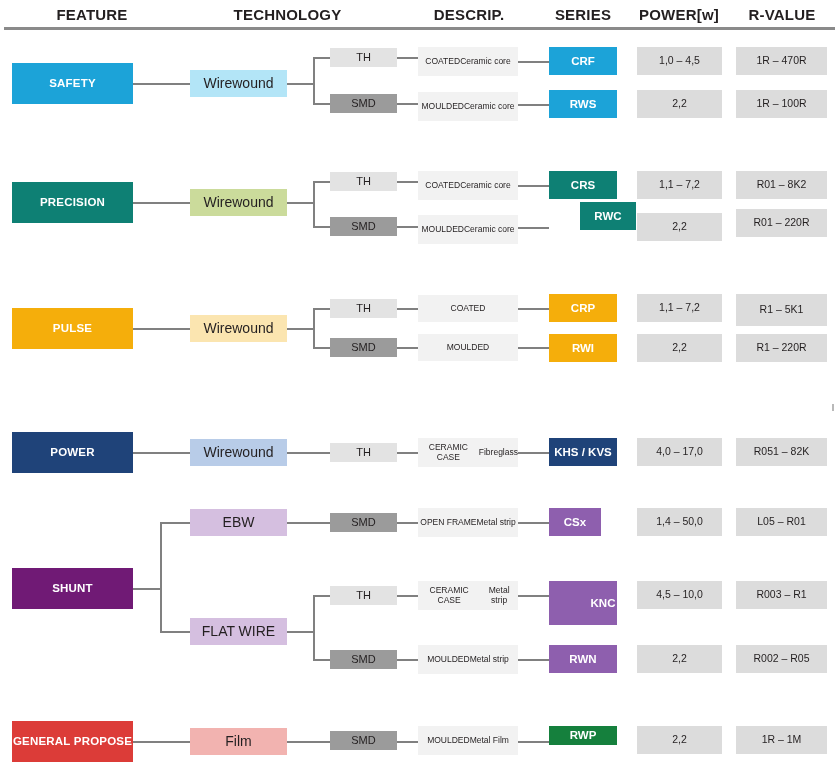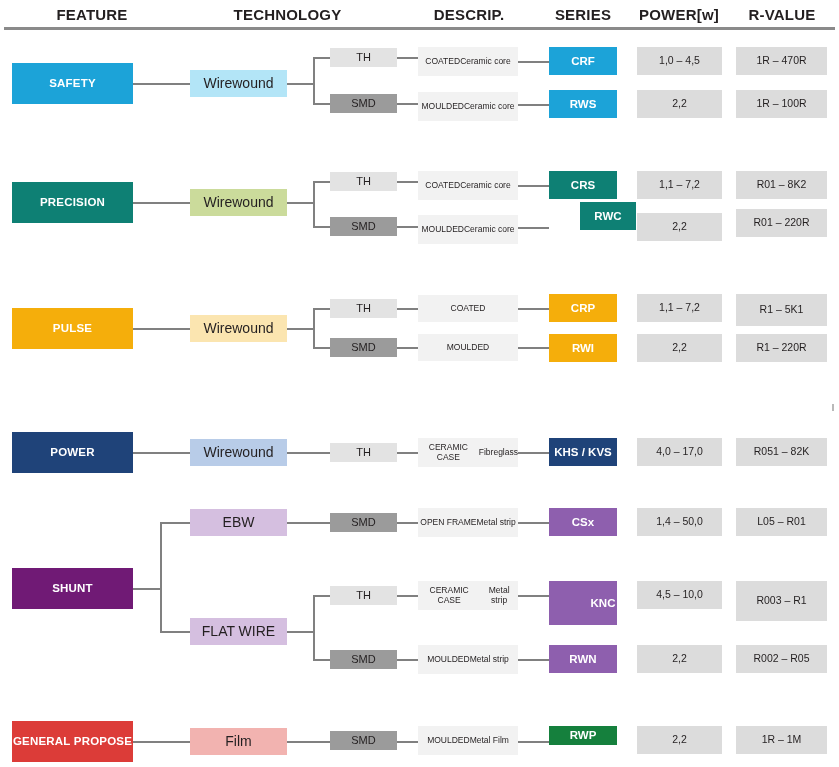--- a/index.html
+++ b/index.html
@@ -234,31 +234,31 @@
       <div class="box val-box" style="left: 637px; top: 438px; width: 85px; height: 28px;">4,0 – 17,0</div>
       <div class="box val-box" style="left: 736px; top: 438px; width: 91px; height: 28px;">R051 – 82K</div>
       <div class="box feature-box" style="left: 12px; top: 568px; width: 121px; height: 41px; background: #701a75;">SHUNT</div>
       <div class="box tech-box" style="left: 190px; top: 509px; width: 97px; height: 27px; background: rgb(213, 191, 224);">EBW</div>
       <div class="box tech-box" style="left: 190px; top: 618px; width: 97px; height: 27px; background: rgb(213, 191, 224);">FLAT WIRE</div>
       <div class="box mount-box mount-smd" style="left: 330px; top: 513px; width: 67px; height: 19px;">SMD</div>
       <div class="box two-line descrip-box" style="left: 418px; top: 508px; width: 100px; height: 29px;">
         <span class="l1">OPEN FRAME</span>
         <span class="l2">Metal strip</span>
       </div>
-      <div class="box series-box" style="left: 549px; top: 508px; width: 68px; height: 28px; background: rgb(142, 95, 174);">CSx</div>
+      <div class="box series-box" style="left: 549px; top: 508px; width: 52px; height: 28px; background: rgb(142, 95, 174);">CSx</div>
       <div class="box val-box" style="left: 637px; top: 508px; width: 85px; height: 28px;">1,4 – 50,0</div>
       <div class="box val-box" style="left: 736px; top: 508px; width: 91px; height: 28px;">L05 – R01</div>
       <div class="box mount-box mount-th" style="left: 330px; top: 586px; width: 67px; height: 19px;">TH</div>
       <div class="box two-line descrip-box" style="left: 418px; top: 581px; width: 100px; height: 29px;">
         <span class="l1">CERAMIC CASE</span>
         <span class="l2">Metal strip</span>
       </div>
       <div class="box series-box" style="left: 549px; top: 581px; width: 68px; height: 44px; background: rgb(142, 95, 174); padding-left: 40px;">KNC</div>
       <div class="box val-box" style="left: 637px; top: 581px; width: 85px; height: 28px;">4,5 – 10,0</div>
-      <div class="box val-box" style="left: 736px; top: 581px; width: 91px; height: 40px;">R003 – R1</div>
+      <div class="box val-box" style="left: 736px; top: 581px; width: 91px; height: 28px;">R003 – R1</div>
       <div class="box mount-box mount-smd" style="left: 330px; top: 650px; width: 67px; height: 19px;">SMD</div>
       <div class="box two-line descrip-box" style="left: 418px; top: 645px; width: 100px; height: 29px;">
         <span class="l1">MOULDED</span>
         <span class="l2">Metal strip</span>
       </div>
       <div class="box series-box" style="left: 549px; top: 645px; width: 68px; height: 28px; background: rgb(142, 95, 174);">RWN</div>
       <div class="box val-box" style="left: 637px; top: 645px; width: 85px; height: 28px;">2,2</div>
       <div class="box val-box" style="left: 736px; top: 645px; width: 91px; height: 28px;">R002 – R05</div>
       <div class="box feature-box" style="left: 12px; top: 721px; width: 121px; height: 41px; background: rgb(220, 60, 56);">GENERAL PROPOSE</div>
       <div class="box tech-box" style="left: 190px; top: 728px; width: 97px; height: 27px; background: rgb(242, 179, 176);">Film</div>

